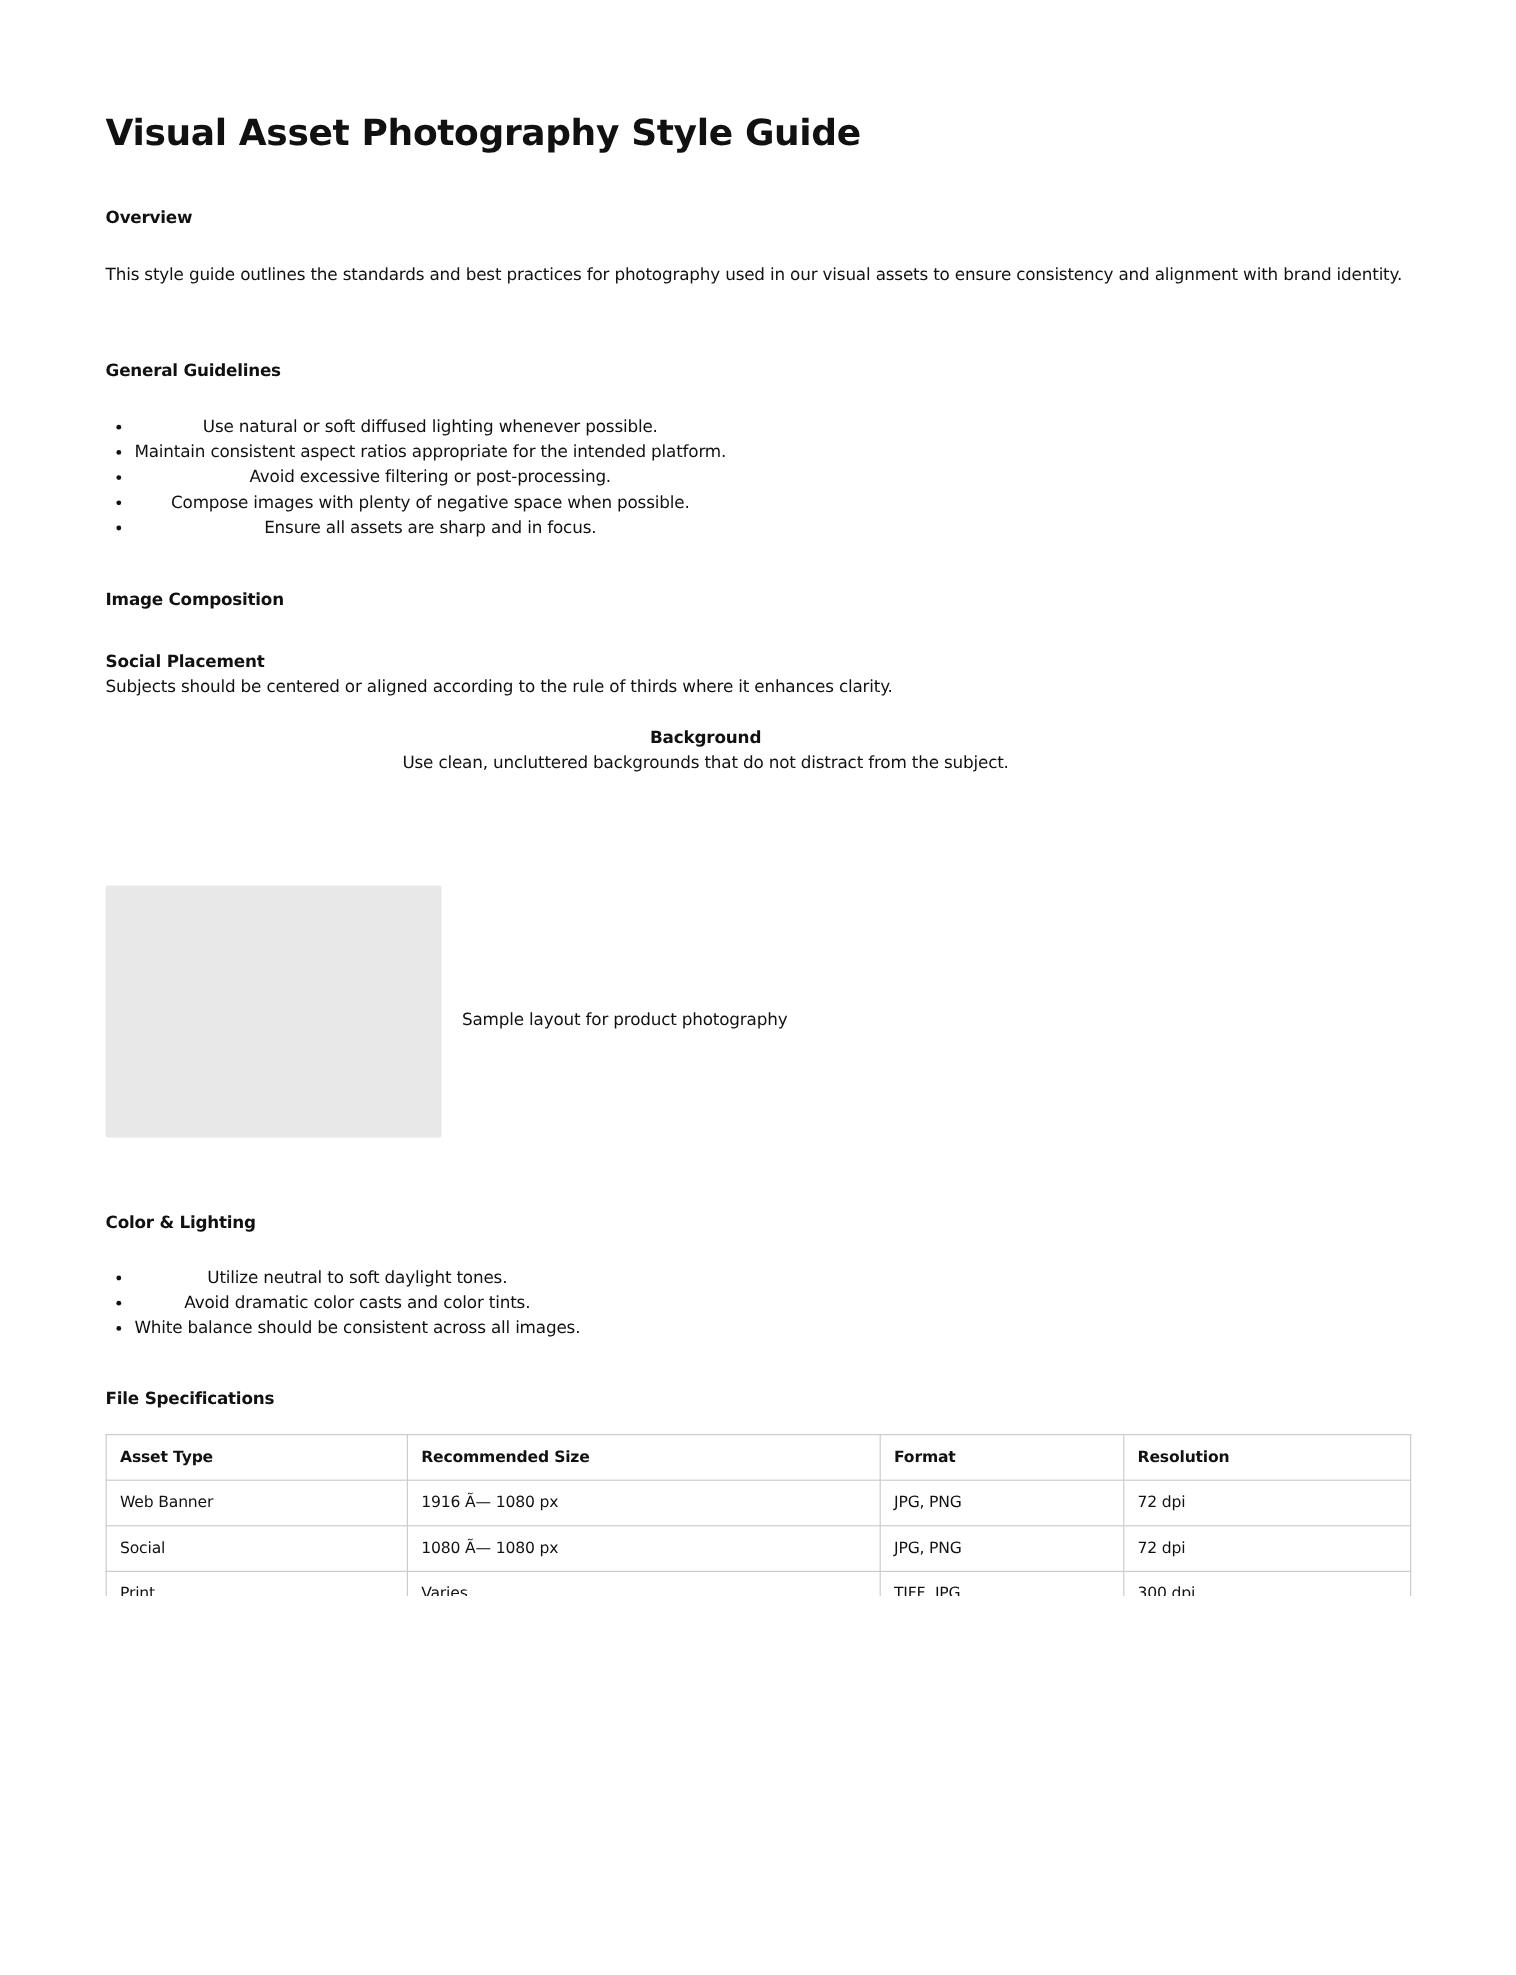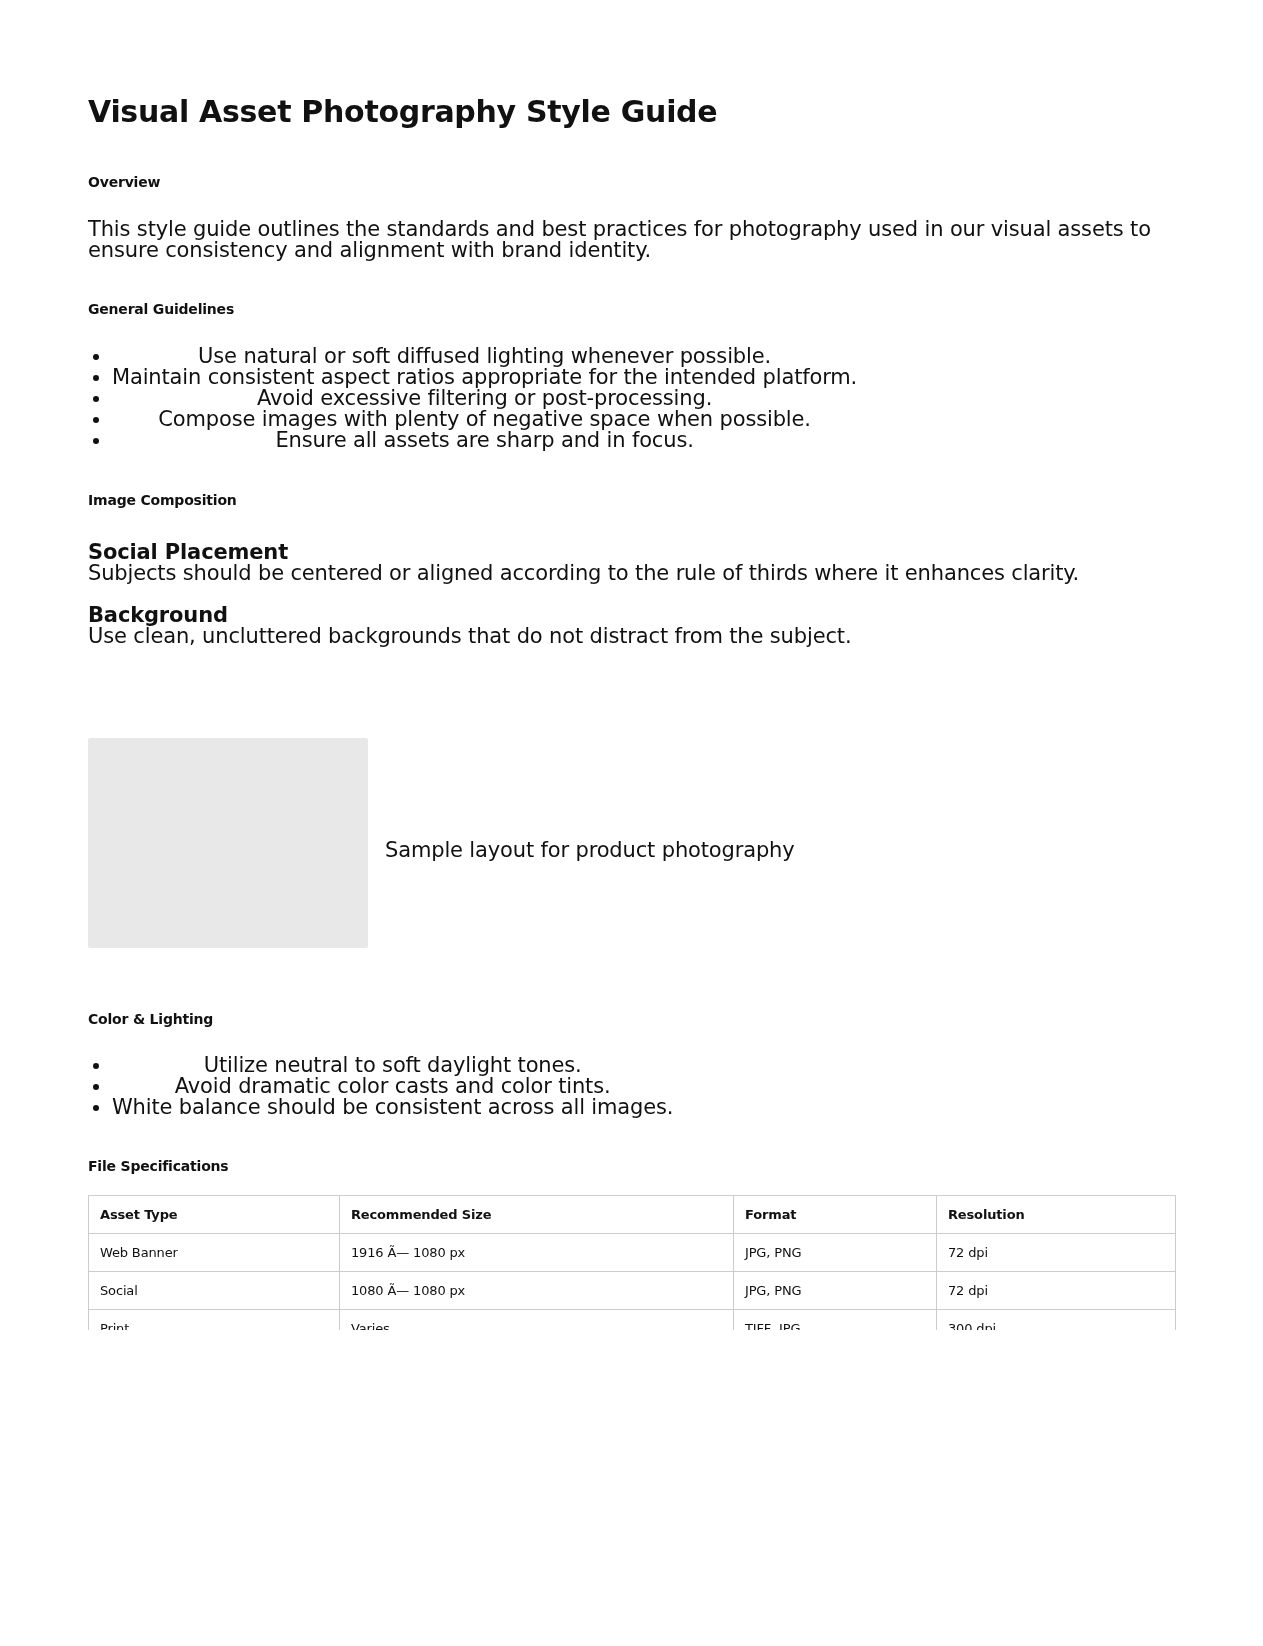--- a/index.html
+++ b/index.html
@@ -48,21 +48,21 @@
       left: 0;
       margin: 0;
       font-size: 14px;
       font-weight: bold;
       line-height: 26px;
       letter-spacing: -0.2px;
       white-space: nowrap;
       color: #111;
     }
     p, li, .sub-title, .sub-text, .caption {
-      font-size: 21px;
+      font-size: 14px;
       line-height: 21px;
       letter-spacing: -0.15px;
     }
     .overview-text {
       position: absolute;
       left: 0;
       top: 189px;
       width: 1087px;
       margin: 0;
     }
@@ -144,21 +144,21 @@
       <li>Ensure all assets are sharp and in focus.</li>
     </ul>
 
     <h2 style="top:457px;">Image Composition</h2>
 
     <div class="sub-block" style="top:512px;">
       <span class="sub-title">Social Placement</span>
       <span class="sub-text">Subjects should be centered or aligned according to the rule of thirds where it enhances clarity.</span>
     </div>
 
-    <div class="sub-block" style="top:575px;">
+    <div class="sub-block" style="top:575px;text-align:center;">
       <span class="sub-title">Background</span>
       <span class="sub-text">Use clean, uncluttered backgrounds that do not distract from the subject.</span>
     </div>
 
     <div class="sub-block" style="top:638px;">
     </div>
 
     <div class="placeholder-box"></div>
     <span class="caption">Sample layout for product photography</span>
 

